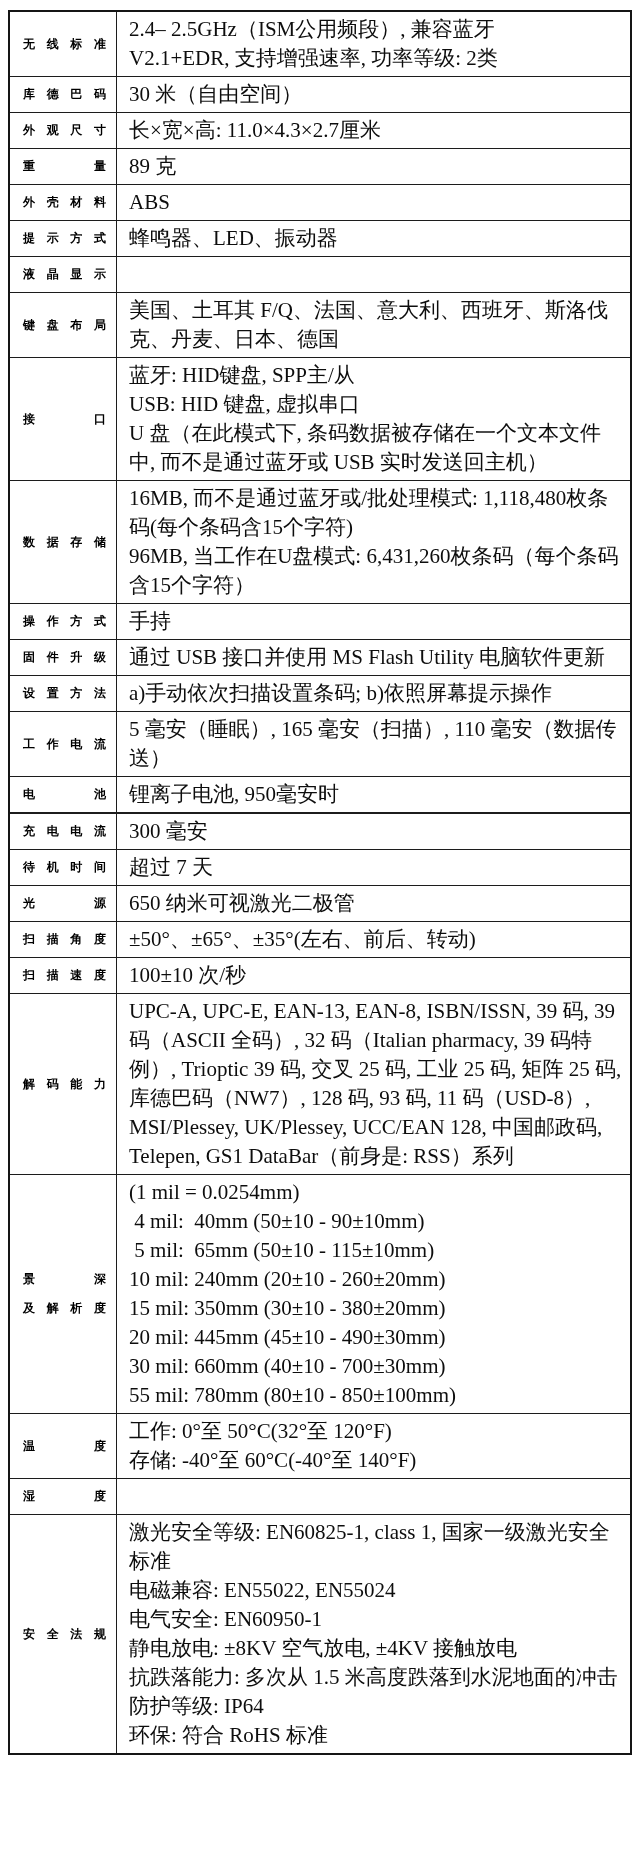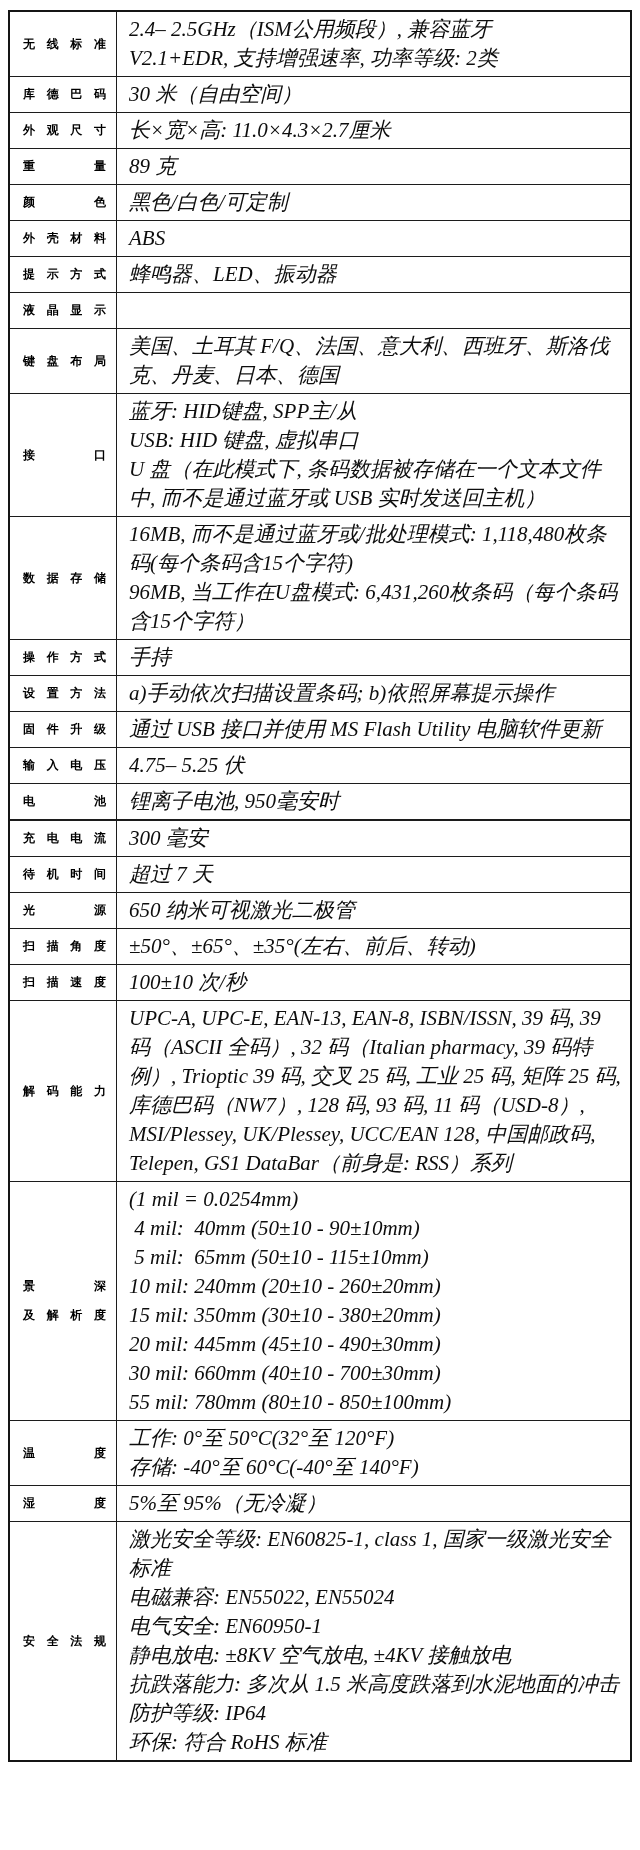--- a/index.html
+++ b/index.html
@@ -46,21 +46,20 @@
     text-align: justify;
     text-align-last: justify;
     color: #000000;
   }
   .vcell {
     box-sizing: border-box;
     flex: 1 1 auto;
     display: flex;
     align-items: center;
     padding: 3px 8px 3px 12px;
-    font-style: italic;
   }
   .vtext {
     width: 100%;
     font-size: 21px;
     line-height: 29px;
     white-space: pre-wrap;
     overflow-wrap: break-word;
     color: #0d0d0d;
   }
 </style>
@@ -100,28 +99,20 @@
 
     <div class="row">
       <div class="lcell">
           <div class="ltext">重量</div>
         </div>
       <div class="vcell">
           <div class="vtext">89 克</div>
         </div>
     </div>
 
-    <div class="row">
-      <div class="lcell">
-          <div class="ltext">颜色</div>
-        </div>
-      <div class="vcell">
-          <div class="vtext">黑色/白色/可定制</div>
-        </div>
-    </div>
 
     <div class="row">
       <div class="lcell">
           <div class="ltext">外壳材料</div>
         </div>
       <div class="vcell">
           <div class="vtext">ABS</div>
         </div>
     </div>
 
@@ -174,45 +165,45 @@
       <div class="lcell">
           <div class="ltext">操作方式</div>
         </div>
       <div class="vcell">
           <div class="vtext">手持</div>
         </div>
     </div>
 
     <div class="row">
       <div class="lcell">
+          <div class="ltext">固件升级</div>
+        </div>
+      <div class="vcell">
+          <div class="vtext">通过 USB 接口并使用 MS Flash Utility 电脑软件更新</div>
+        </div>
+    </div>
+
+    <div class="row">
+      <div class="lcell">
           <div class="ltext">设置方法</div>
         </div>
       <div class="vcell">
           <div class="vtext">a)手动依次扫描设置条码; b)依照屏幕提示操作</div>
         </div>
     </div>
 
-    <div class="row">
-      <div class="lcell">
-          <div class="ltext">固件升级</div>
-        </div>
-      <div class="vcell">
-          <div class="vtext">通过 USB 接口并使用 MS Flash Utility 电脑软件更新</div>
-        </div>
-    </div>
-
-    <div class="row">
-      <div class="lcell">
-          <div class="ltext">输入电压</div>
-        </div>
-      <div class="vcell">
-          <div class="vtext">4.75– 5.25 伏</div>
-        </div>
-    </div>
-
+
+    <div class="row">
+      <div class="lcell">
+          <div class="ltext">工作电流</div>
+        </div>
+      <div class="vcell">
+          <div class="vtext">5 毫安（睡眠）, 165 毫安（扫描）, 110 毫安（数据传送）</div>
+        </div>
+    </div>
 
     <div class="row">
       <div class="lcell">
           <div class="ltext">电池</div>
         </div>
       <div class="vcell">
           <div class="vtext">锂离子电池, 950毫安时</div>
         </div>
     </div>
 
@@ -297,23 +288,20 @@
       <div class="vcell">
           <div class="vtext">工作: 0°至 50°C(32°至 120°F)
 存储: -40°至 60°C(-40°至 140°F)</div>
         </div>
     </div>
 
     <div class="row">
       <div class="lcell">
           <div class="ltext">湿度</div>
         </div>
-      <div class="vcell">
-          <div class="vtext">5%至 95%（无冷凝）</div>
-        </div>
     </div>
 
     <div class="row">
       <div class="lcell">
           <div class="ltext">安全法规</div>
         </div>
       <div class="vcell">
           <div class="vtext">激光安全等级: EN60825-1, class 1, 国家一级激光安全标准
 电磁兼容: EN55022, EN55024
 电气安全: EN60950-1

